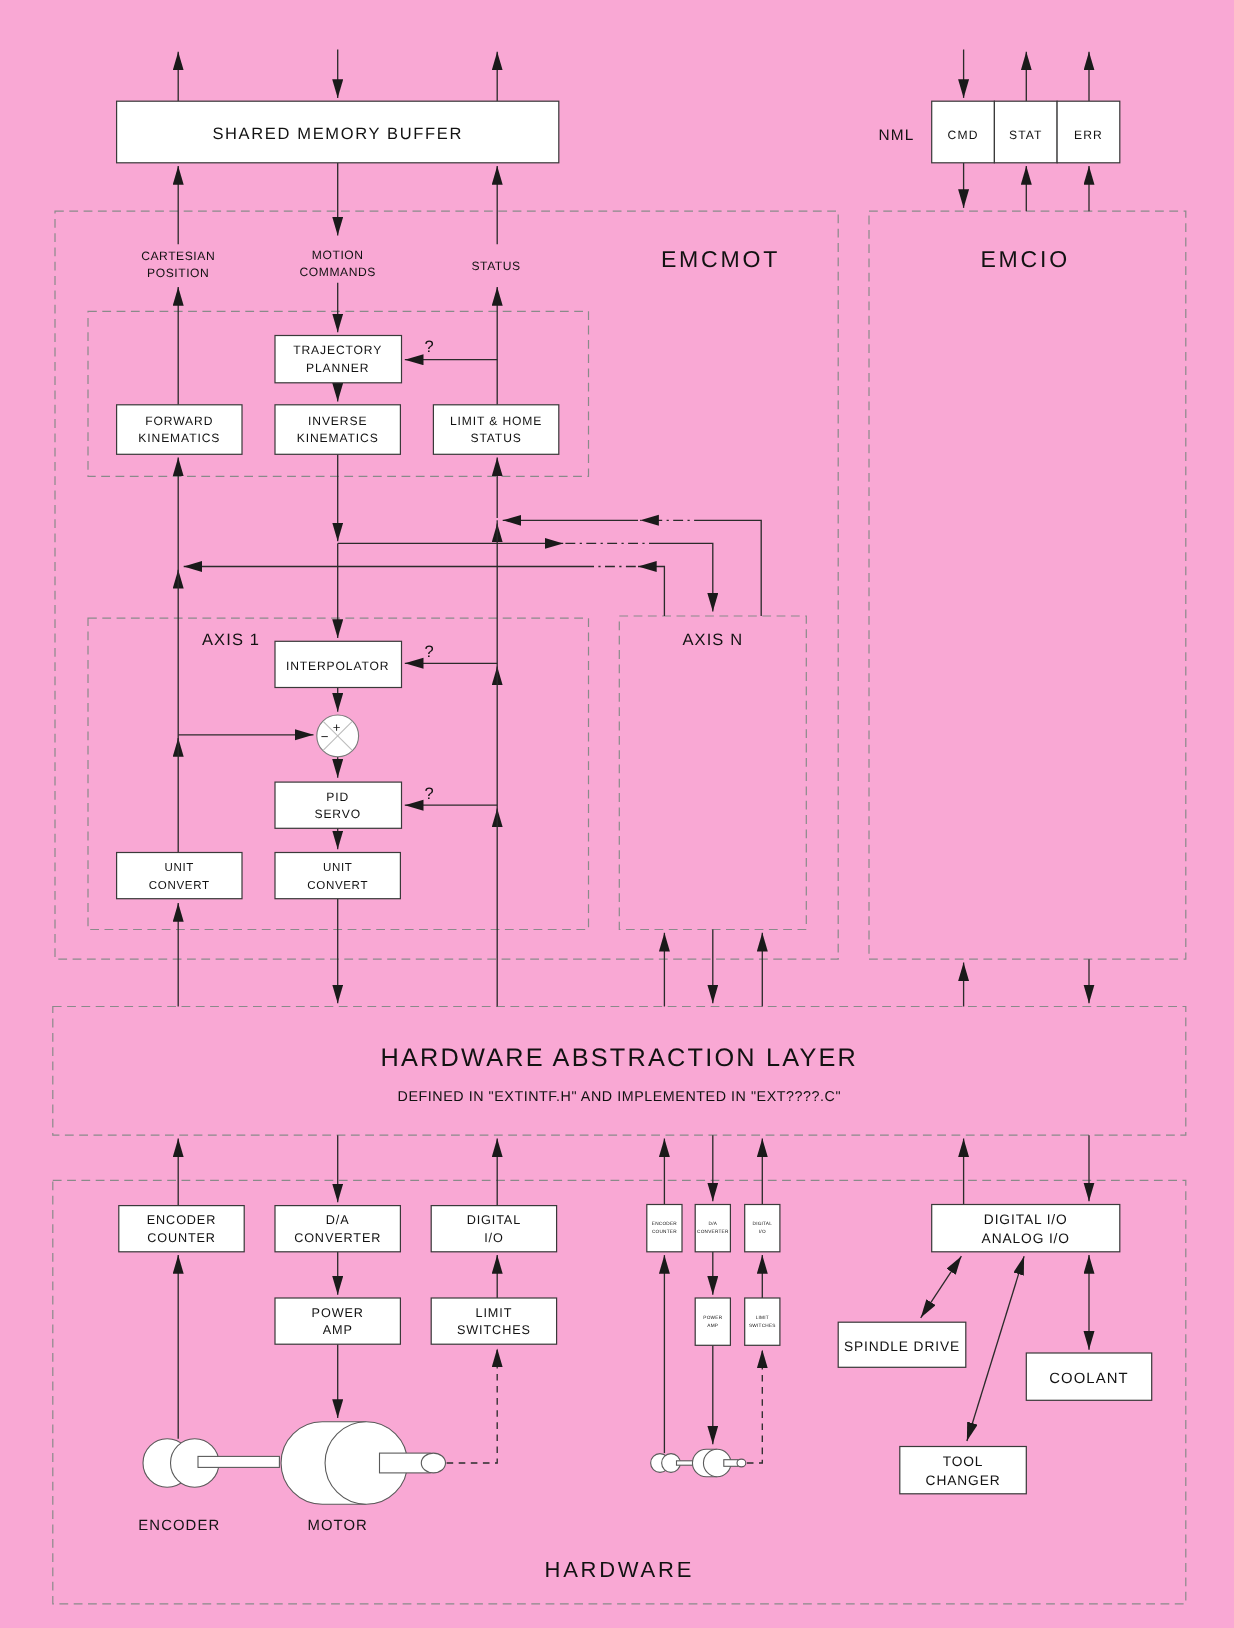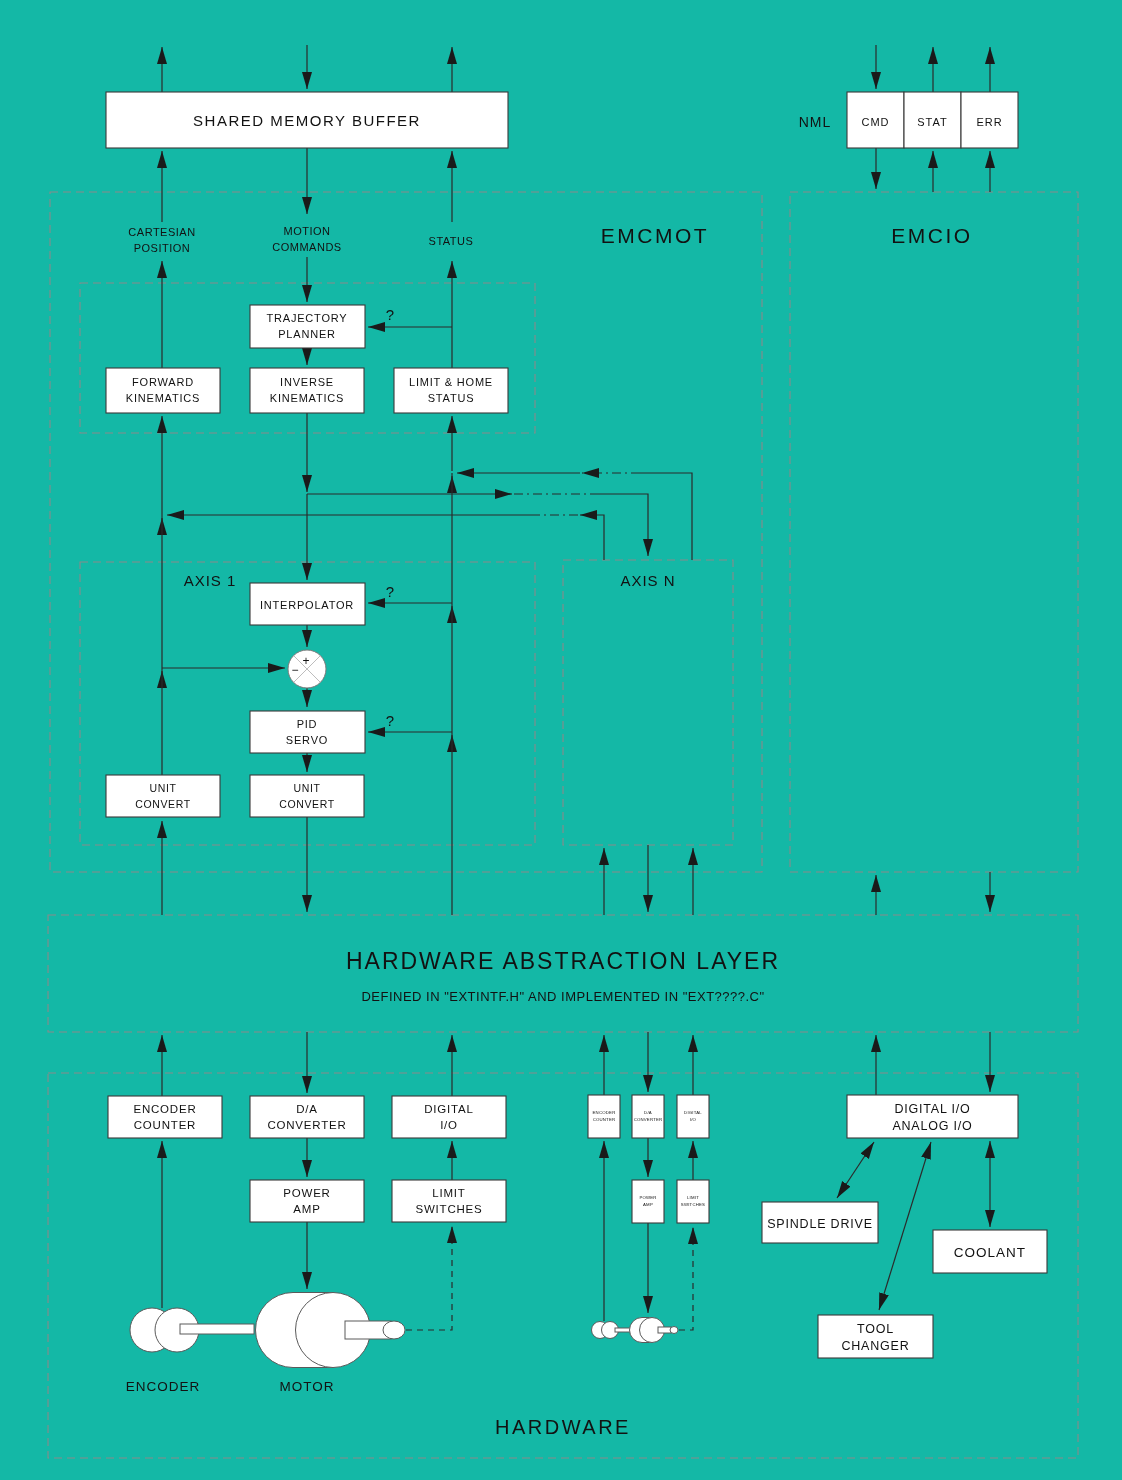--- a/index.html
+++ b/index.html
@@ -1,16 +1,16 @@
 <!DOCTYPE html>
 <html><head>
 <meta charset="utf-8">
 <style>
   html,body{margin:0;padding:0;background:#ffffff;}
-  .page{position:relative;width:1122px;height:1480px;background:#14b8a6;}
+  .page{position:relative;width:1122px;height:1480px;background:#f9a8d4;}
   svg{display:block;}
   .box{fill:#ffffff;stroke:#3a3a3a;stroke-width:1.1;}
   .dashbox{fill:none;stroke:#8a8a8a;stroke-width:1.1;stroke-dasharray:8 5;}
   .ln{stroke:#2b2b2b;stroke-width:1.2;fill:none;}
   .dd{stroke-dasharray:9 4 2 4;}
   .dsh{stroke-dasharray:6 5;}
   .mech{fill:#ffffff;stroke:#5a5a5a;stroke-width:1;}
   .sumx{stroke:#bdbdbd;stroke-width:1;}
   .t{fill:#121212;font-family:"Liberation Sans",sans-serif;text-anchor:middle;}
   .t-smb{font-size:15px;letter-spacing:1.5px;}

